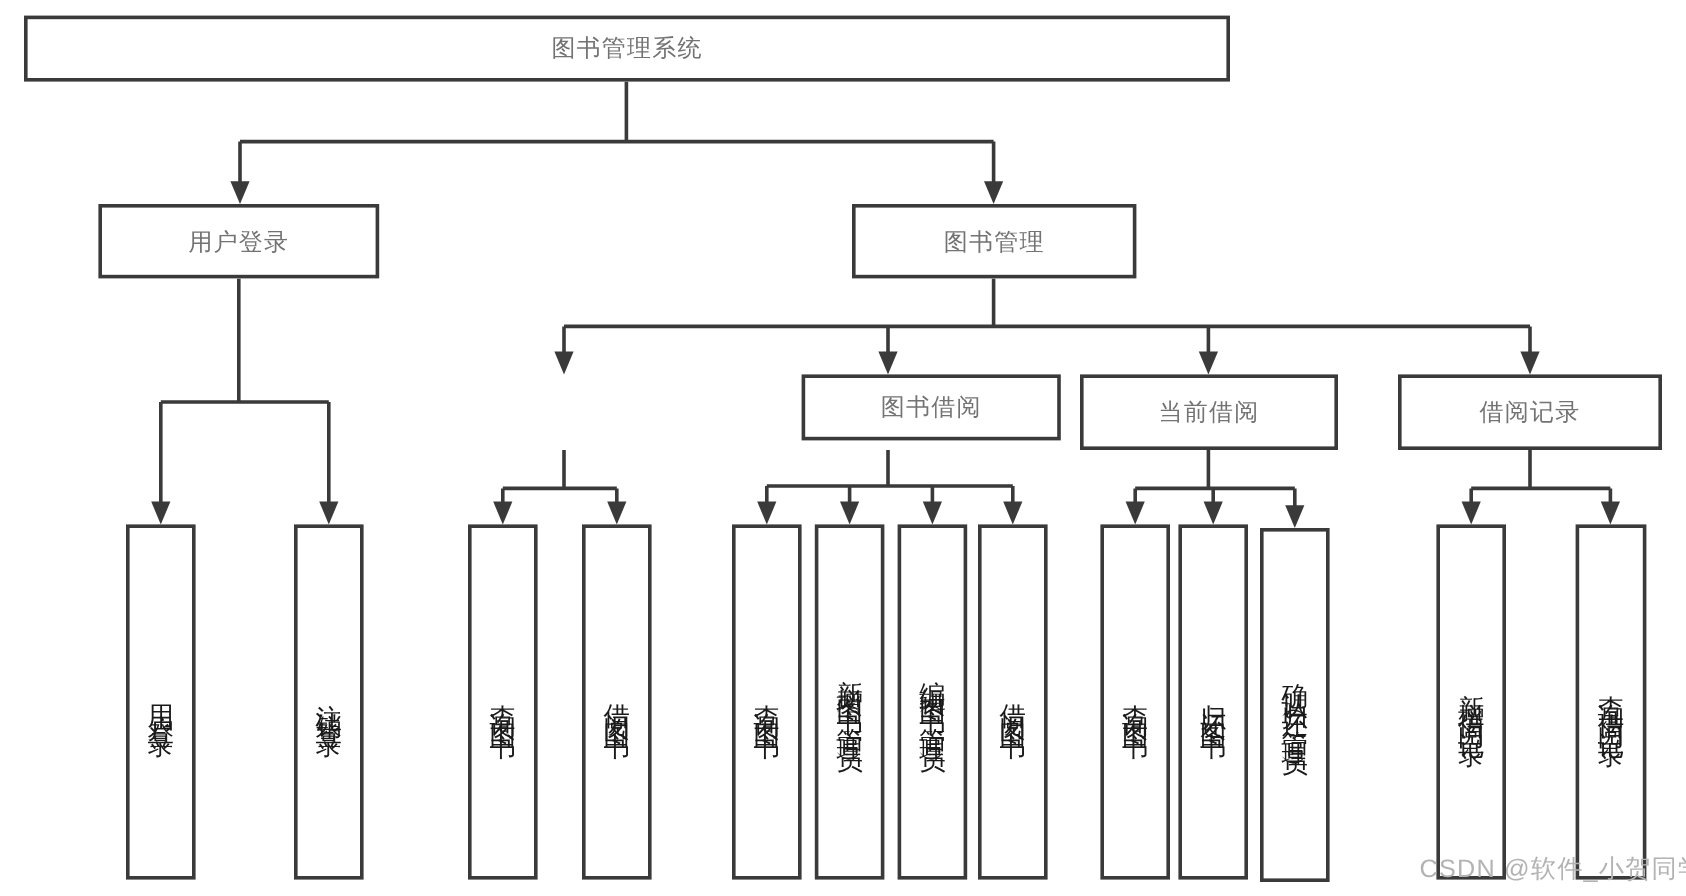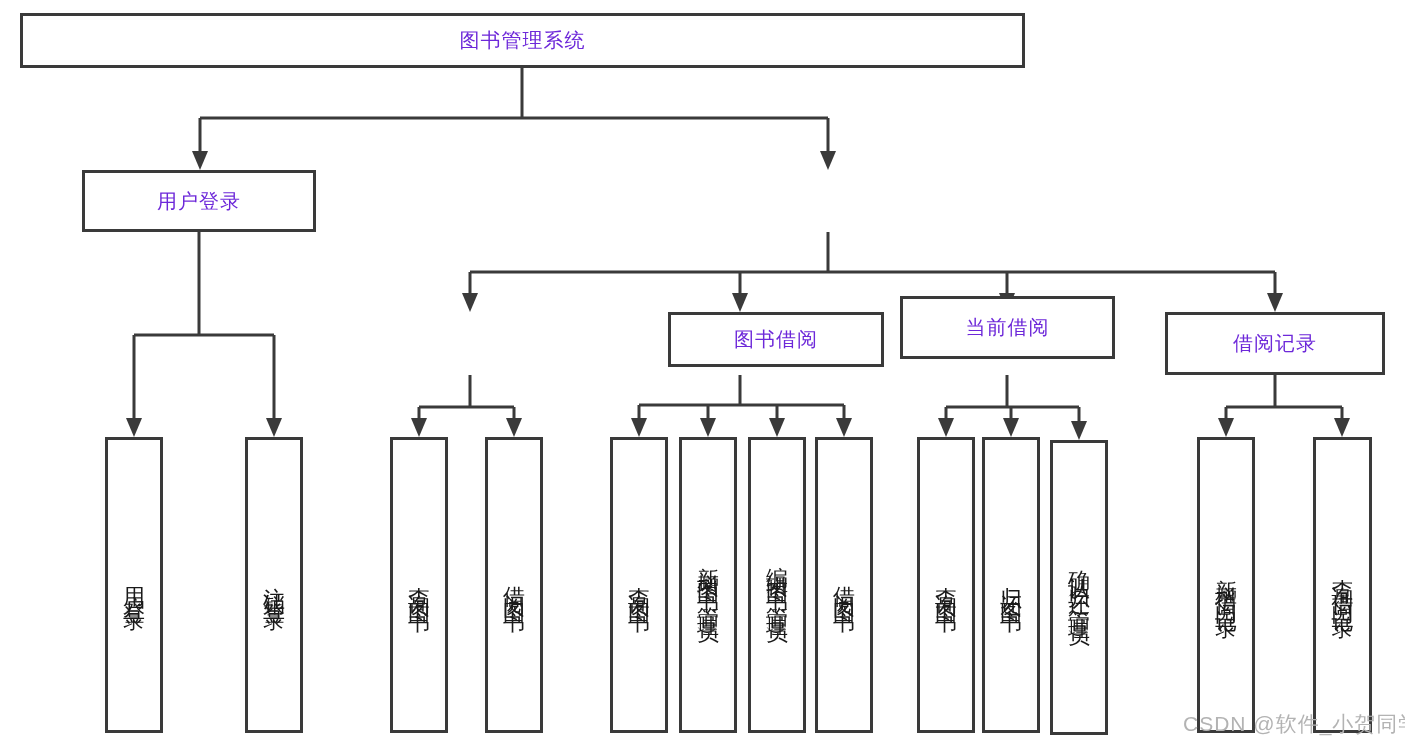--- a/index.html
+++ b/index.html
@@ -14,21 +14,21 @@
   .node {
     position: absolute;
     box-sizing: border-box;
     border: 3px solid #3a3a3a;
     background: #ffffff;
     display: flex;
     align-items: center;
     justify-content: center;
   }
   .node .lbl {
-    color: #6d28d9;
+    color: #737373;
     font-size: 20px;
     letter-spacing: 1px;
     white-space: nowrap;
   }
   .node .vlbl {
     color: #1a1a1a;
     font-size: 22px;
     writing-mode: vertical-rl;
     text-orientation: mixed;
     letter-spacing: 8px;
@@ -94,25 +94,28 @@
     </g>
   </svg>
 
   <div class="node" style="left:20px;top:13px;width:1005px;height:55px">
     <span class="lbl">图书管理系统</span>
   </div>
 
   <div class="node" style="left:82px;top:170px;width:234px;height:62px">
     <span class="lbl">用户登录</span>
   </div>
+  <div class="node" style="left:710px;top:170px;width:237px;height:62px">
+    <span class="lbl">图书管理</span>
+  </div>
 
   <div class="node" style="left:668px;top:312px;width:216px;height:55px">
     <span class="lbl">图书借阅</span>
   </div>
-  <div class="node" style="left:900px;top:296px;width:215px;height:63px">
+  <div class="node" style="left:900px;top:312px;width:215px;height:63px">
     <span class="lbl">当前借阅</span>
   </div>
   <div class="node" style="left:1165px;top:312px;width:220px;height:63px">
     <span class="lbl">借阅记录</span>
   </div>
 
   <div class="node" style="left:105px;top:437px;width:58px;height:296px">
     <span class="vlbl">用户登录</span>
   </div>
   <div class="node" style="left:245px;top:437px;width:58px;height:296px">

